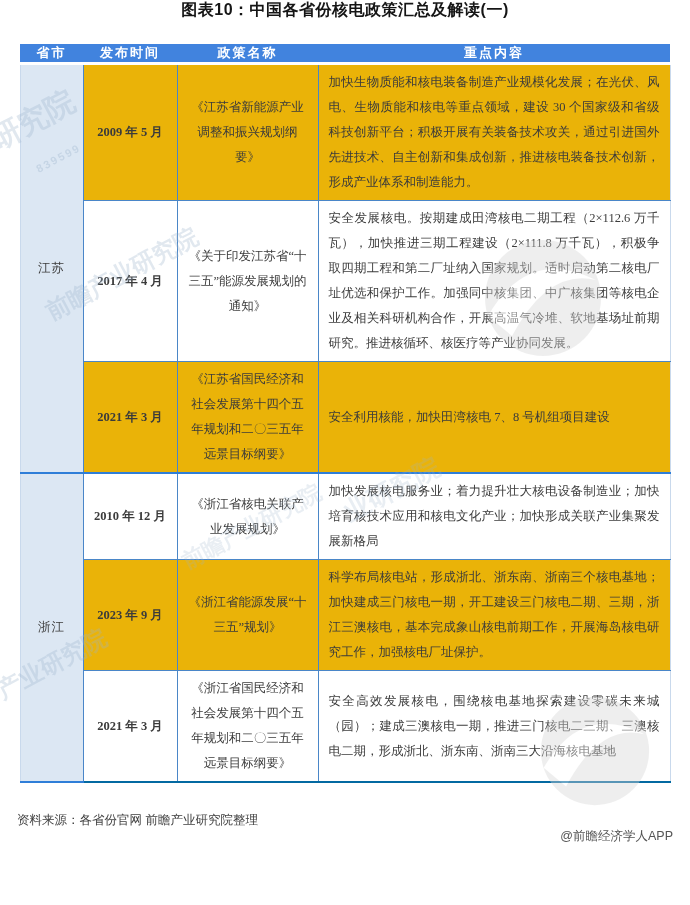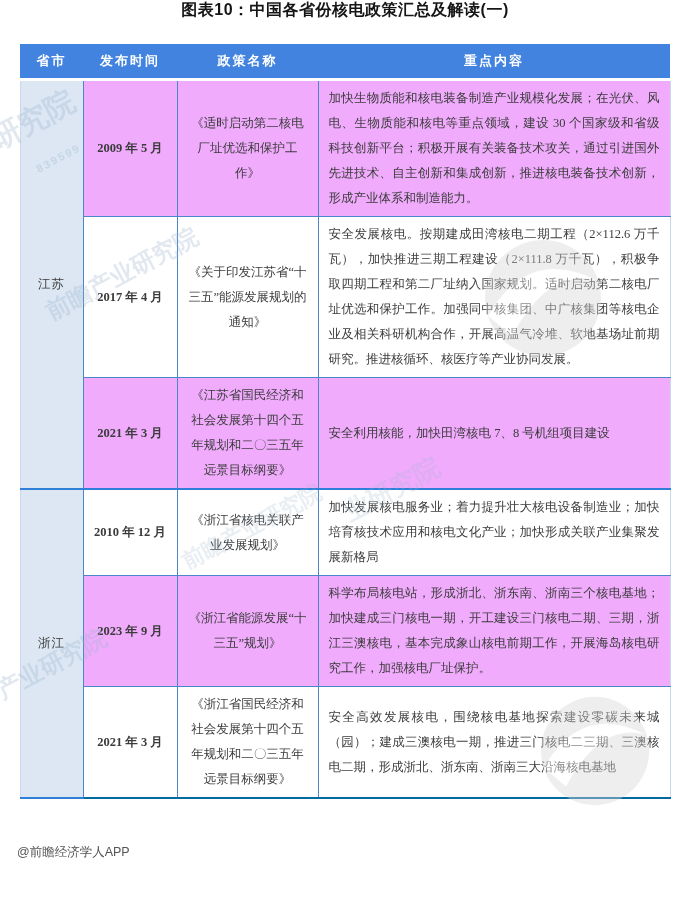--- a/index.html
+++ b/index.html
@@ -23,21 +23,21 @@
     border-collapse:collapse;
     table-layout:fixed;
     font-family:"Liberation Serif","DejaVu Serif",serif;
   }
   th{
     background:#4183DE;
     color:#ffffff;
     font-family:"Liberation Sans",sans-serif;
     font-weight:bold;
     font-size:13px;
-    padding:8px 2px;
+    padding:0 2px;
     letter-spacing:2px;
     border:none;
     border-bottom:3px solid #ffffff;
   }
   td{
     border:1px solid #4a86c8;
     font-size:12.5px;
     color:#3b3b3b;
     line-height:25px;
     vertical-align:middle;
@@ -45,21 +45,21 @@
   }
   td.province{
     background:#dce7f3 !important;
     text-align:center;
     border-left:1px solid #c9d9ec;
     letter-spacing:1px;
   }
   td.date{ text-align:center; padding:5px 3px;font-weight:bold; }
   td.policy{ text-align:center; padding:5px 9px; }
   td.content{ text-align:justify; padding:5px 10px; border-right:1px solid #c9d9ec; }
-  tr.gray td{ background:#f0abfc; }
+  tr.gray td{ background:#eab308; }
   tr.white td{ background:#ffffff; }
   tr.section-end td, td.province{ border-bottom:2px solid #2f7ed8; }
   tr.table-end td{ border-bottom:2px solid #0369a1; }
   .footer{
     width:656px;
     margin:13px auto 0 auto;
     display:flex;
     justify-content:space-between;
     align-items:center;
     font-size:12.5px;
@@ -118,21 +118,21 @@
       <th>省市</th>
       <th>发布时间</th>
       <th>政策名称</th>
       <th>重点内容</th>
     </tr>
   </thead>
   <tbody>
       <tr class="gray">
         <td class="province" rowspan="3">江苏</td>
         <td class="date">2009 年 5 月</td>
-        <td class="policy">《适时启动第二核电厂址优选和保护工作》</td>
+        <td class="policy">《江苏省新能源产业调整和振兴规划纲要》</td>
         <td class="content">加快生物质能和核电装备制造产业规模化发展；在光伏、风电、生物质能和核电等重点领域，建设 30 个国家级和省级科技创新平台；积极开展有关装备技术攻关，通过引进国外先进技术、自主创新和集成创新，推进核电装备技术创新，形成产业体系和制造能力。</td>
       </tr>
       <tr class="white">
         <td class="date">2017 年 4 月</td>
         <td class="policy">《关于印发江苏省“十三五”能源发展规划的通知》</td>
         <td class="content">安全发展核电。按期建成田湾核电二期工程（2×112.6 万千瓦），加快推进三期工程建设（2×111.8 万千瓦），积极争取四期工程和第二厂址纳入国家规划。适时启动第二核电厂址优选和保护工作。加强同中核集团、中广核集团等核电企业及相关科研机构合作，开展高温气冷堆、软地基场址前期研究。推进核循环、核医疗等产业协同发展。</td>
       </tr>
       <tr class="gray section-end">
         <td class="date">2021 年 3 月</td>
         <td class="policy">《江苏省国民经济和社会发展第十四个五年规划和二〇三五年远景目标纲要》</td>
@@ -151,14 +151,15 @@
       </tr>
       <tr class="white table-end">
         <td class="date">2021 年 3 月</td>
         <td class="policy">《浙江省国民经济和社会发展第十四个五年规划和二〇三五年远景目标纲要》</td>
         <td class="content">安全高效发展核电，围绕核电基地探索建设零碳未来城（园）；建成三澳核电一期，推进三门核电二三期、三澳核电二期，形成浙北、浙东南、浙南三大沿海核电基地</td>
       </tr>
     </tbody>
 </table>
 
 <div class="footer">
+  <span>资料来源：各省份官网 前瞻产业研究院整理</span>
   <span class="credit">@前瞻经济学人APP</span>
 </div>
 
 </body></html>

